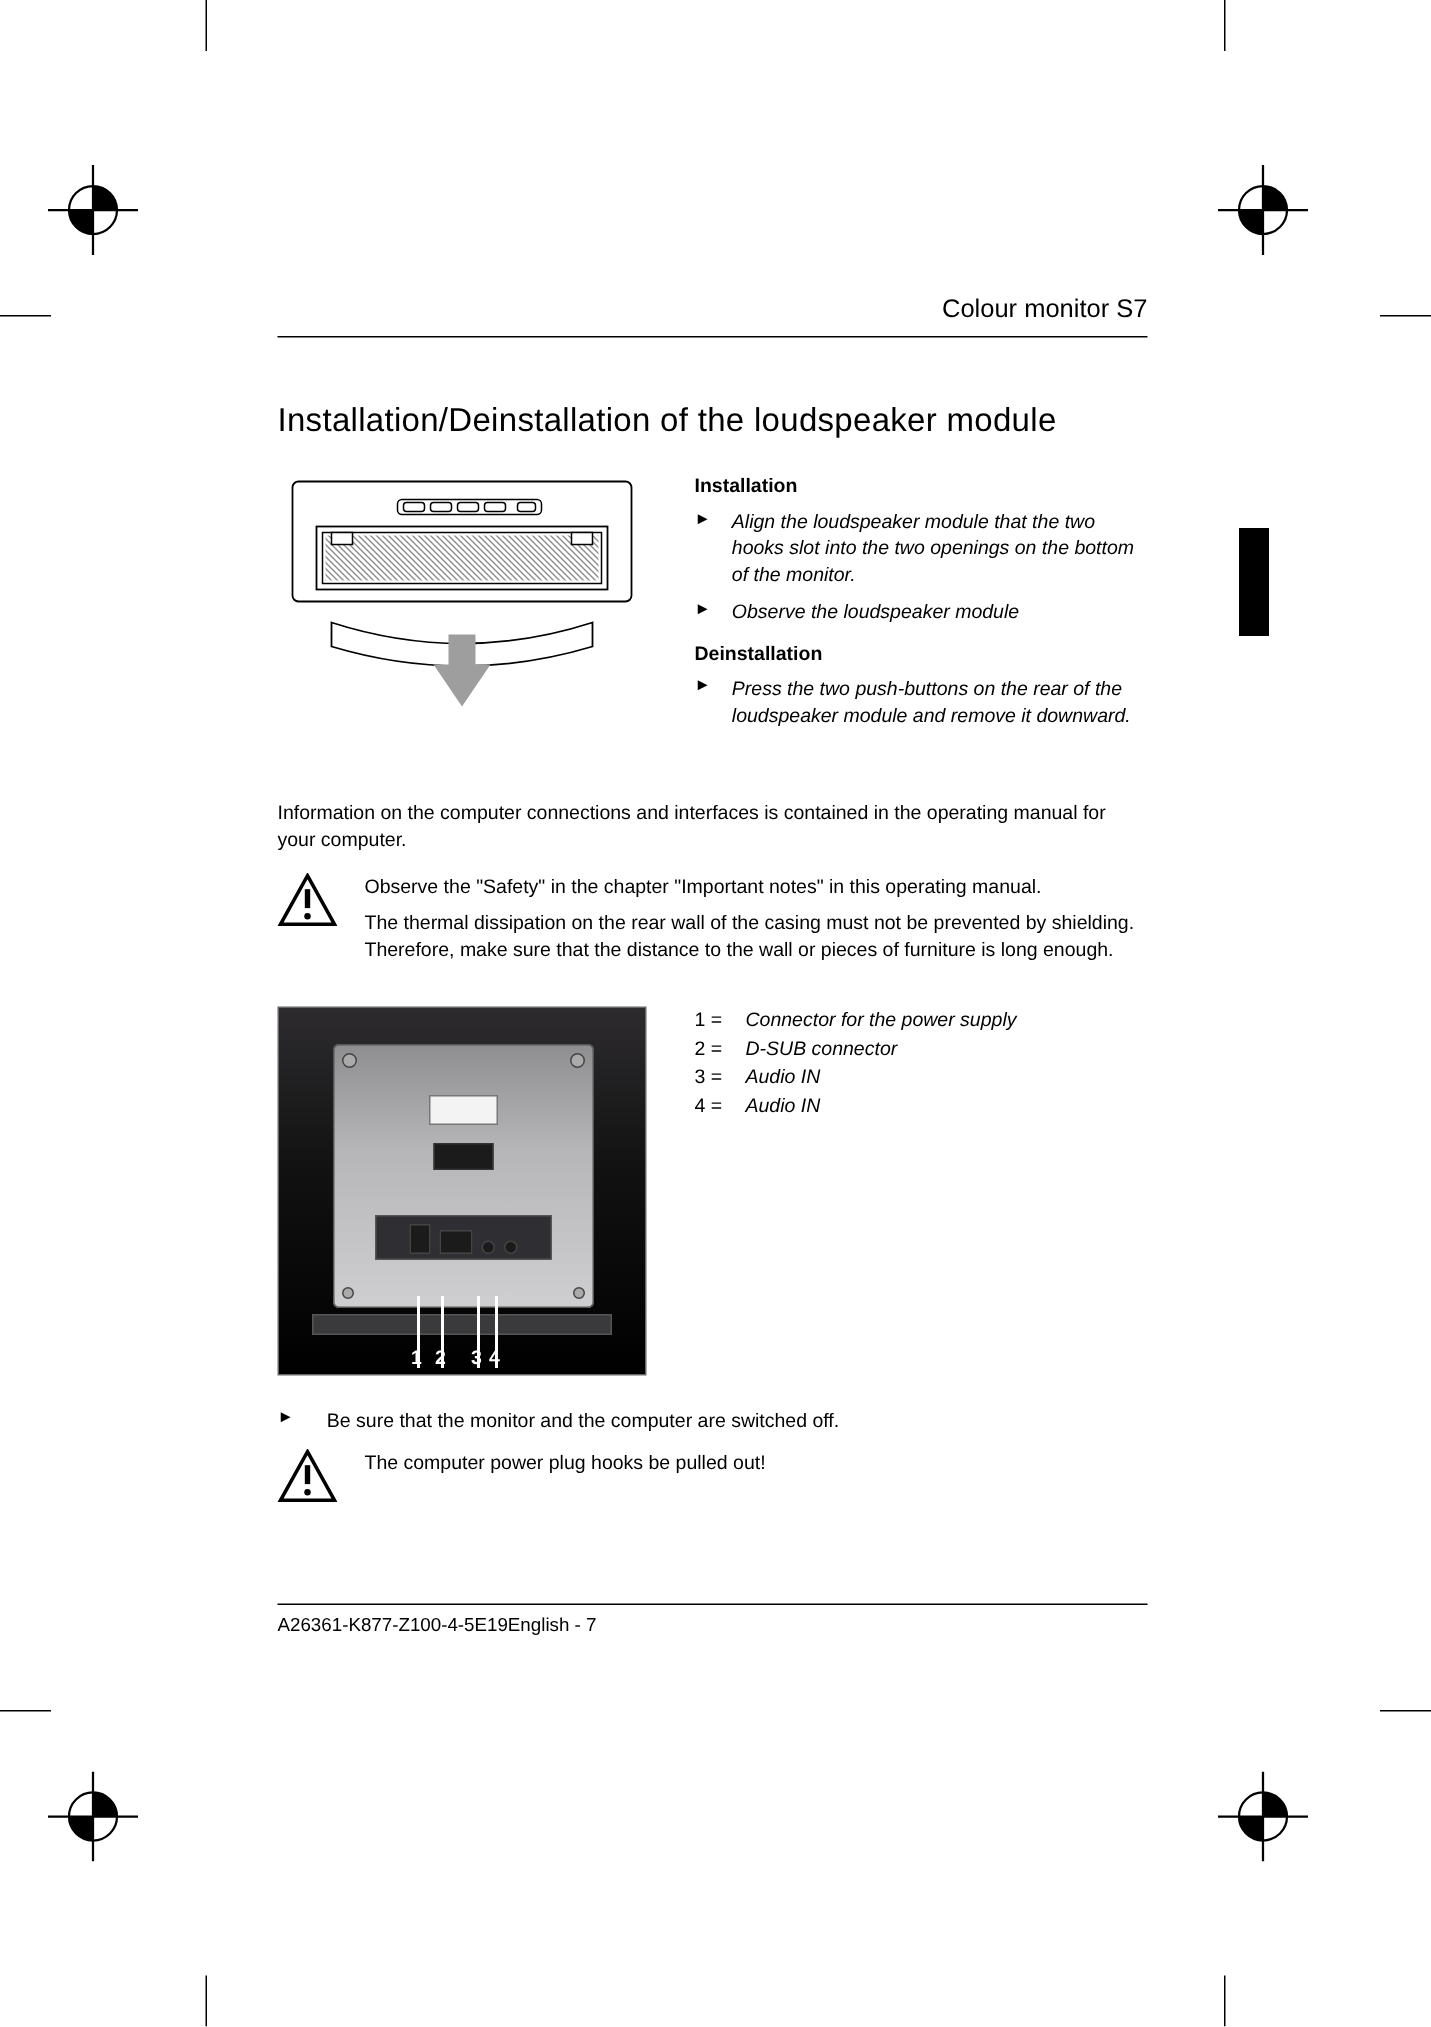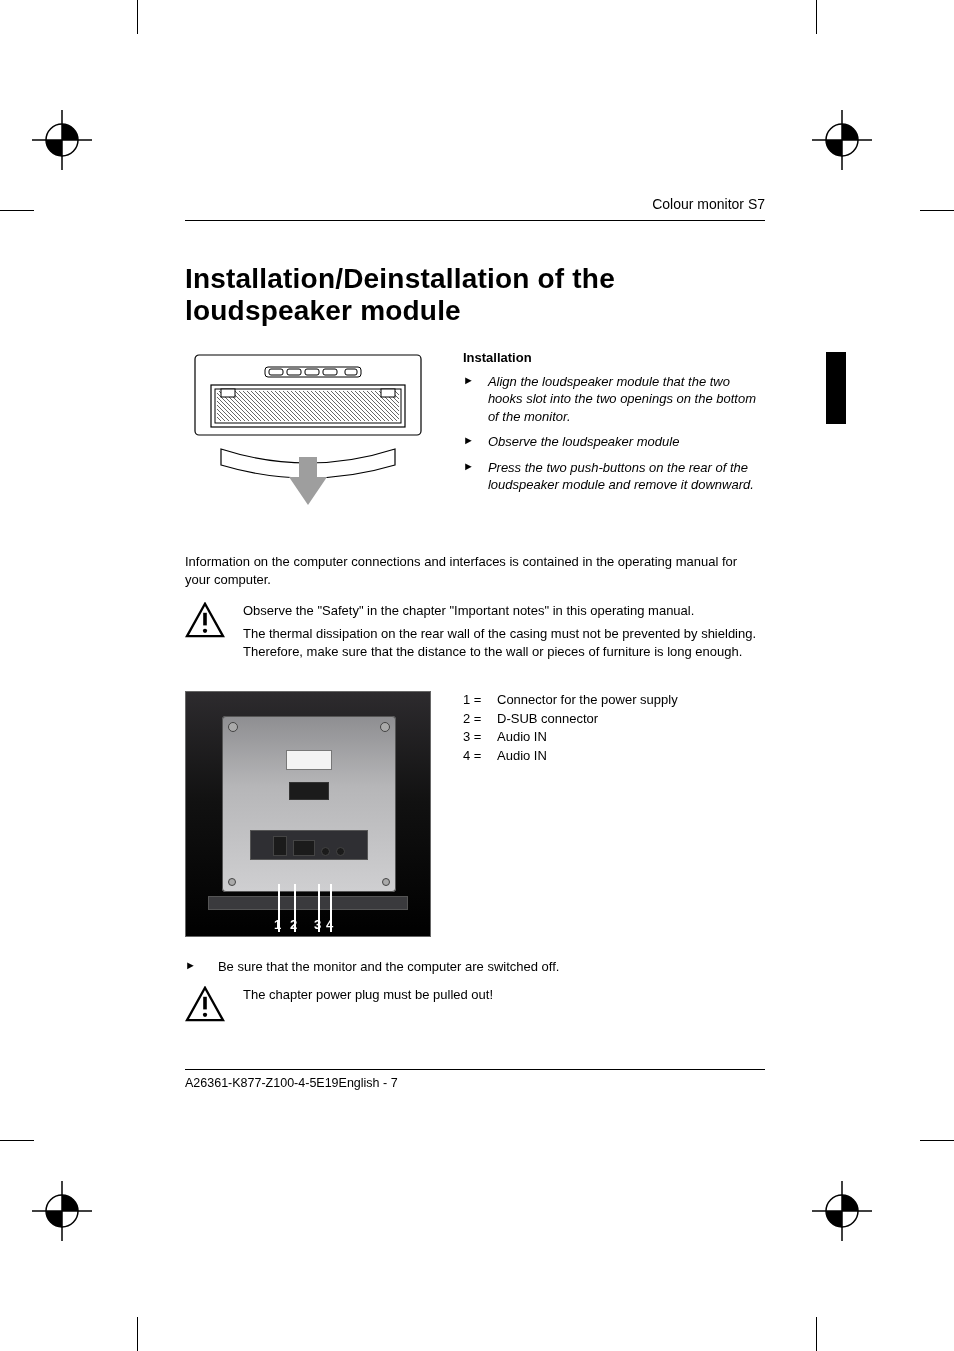--- a/index.html
+++ b/index.html
@@ -21,26 +21,26 @@
   .cv-tr { top: 0; right: 137px; }
   .cv-bl { bottom: 0; left: 137px; }
   .cv-br { bottom: 0; right: 137px; }
   .ch-lt { left: 0; top: 210px; }
   .ch-rt { right: 0; top: 210px; }
   .ch-lb { left: 0; bottom: 210px; }
   .ch-rb { right: 0; bottom: 210px; }
 
   .content { position: absolute; left: 185px; top: 196px; width: 580px; }
 
-  .header-right { text-align: right; font-size: 14px; margin-bottom: 8px; }
+  .header-right { text-align: right; font-size: 17px; margin-bottom: 8px; }
   .hr-rule { border: 0; border-top: 1.5px solid #000; margin: 0 0 42px 0; }
 
   .black-tab { position: absolute; right: 108px; top: 352px; width: 20px; height: 72px; background: #000; }
 
-  h1.section { font-size: 28px; font-weight: bold; margin: 0 0 22px 0; letter-spacing: 0.2px; }
+  h1.section { font-size: 22px; font-weight: normal; margin: 0 0 22px 0; letter-spacing: 0.2px; }
 
   .row1 { display: flex; gap: 32px; align-items: flex-start; margin-bottom: 40px; }
   .fig1 { width: 246px; flex: 0 0 246px; }
   .col1text { flex: 1; font-size: 13px; line-height: 1.35; }
   .col1text .subh { font-weight: bold; margin-bottom: 6px; }
   .col1text .step { display: flex; gap: 14px; margin-bottom: 8px; }
   .col1text .step .mark { flex: 0 0 10px; font-size: 11px; }
   .col1text .step .txt { flex: 1; font-style: italic; }
 
   .bodytext { font-size: 13px; line-height: 1.35; margin-bottom: 14px; }
@@ -48,21 +48,21 @@
   .notice { display: flex; gap: 18px; align-items: flex-start; margin-bottom: 16px; }
   .notice .icon { flex: 0 0 40px; }
   .notice .ntext { flex: 1; font-size: 13px; line-height: 1.4; }
   .notice .ntext p { margin-bottom: 5px; }
 
   .row2 { display: flex; gap: 32px; align-items: flex-start; margin-top: 24px; margin-bottom: 22px; }
   .fig2 { width: 246px; flex: 0 0 246px; position: relative; }
   .legend2 { flex: 1; font-size: 13px; line-height: 1.45; }
   .legend2 .lrow { display: flex; }
   .legend2 .lrow .k { width: 34px; }
-  .legend2 .lrow .v { flex: 1; }
+  .legend2 .lrow .v { flex: 1; font-style: italic; }
 
   .singlestep { display: flex; gap: 22px; align-items: flex-start; font-size: 13px; margin: 20px 0 10px 0; }
   .singlestep .mark { flex: 0 0 10px; font-size: 11px; }
   .singlestep .txt { flex: 1; }
 
   .footer { position: absolute; left: 185px; bottom: 261px; width: 580px; }
   .ft-rule { border: 0; border-top: 1px solid #000; margin: 0 0 6px 0; }
   .ft-row { display: flex; font-size: 12.5px; }
 
   
@@ -181,20 +181,21 @@
       <div class="col1text">
         <div class="subh">Installation</div>
         <div class="step">
             <div class="mark">►</div>
             <div class="txt">Align the loudspeaker module that the two hooks slot into the two openings on the bottom of the monitor.</div>
           </div>
         <div class="step">
             <div class="mark">►</div>
             <div class="txt">Observe the loudspeaker module</div>
           </div>
+        <div class="subh" style="margin-top:10px">Deinstallation</div>
         <div class="step">
             <div class="mark">►</div>
             <div class="txt">Press the two push-buttons on the rear of the loudspeaker module and remove it downward.</div>
           </div>
       </div>
     </div>
 
 
     <p class="bodytext">Information on the computer connections and interfaces is contained in the operating manual for your computer.</p>
 
@@ -265,21 +266,21 @@
 
     <div class="notice" style="margin-top:12px">
       <div class="icon">
         <svg viewBox="0 0 44 40" width="40" height="36">
             <polygon points="22,2 42,38 2,38" fill="none" stroke="#000" stroke-width="2.6"></polygon>
             <rect x="20" y="12" width="4" height="14" fill="#000"></rect>
             <circle cx="22" cy="32" r="2.4" fill="#000"></circle>
           </svg>
       </div>
       <div class="ntext">
-        <p>The chapter power plug must be pulled out!</p>
+        <p>The computer power plug hooks be pulled out!</p>
       </div>
     </div>
 
   </div>
 
   <div class="footer">
     <hr class="ft-rule">
     <div class="ft-row">
       <span>A26361-K877-Z100-4-5E19</span>
       <span>English - 7</span>

